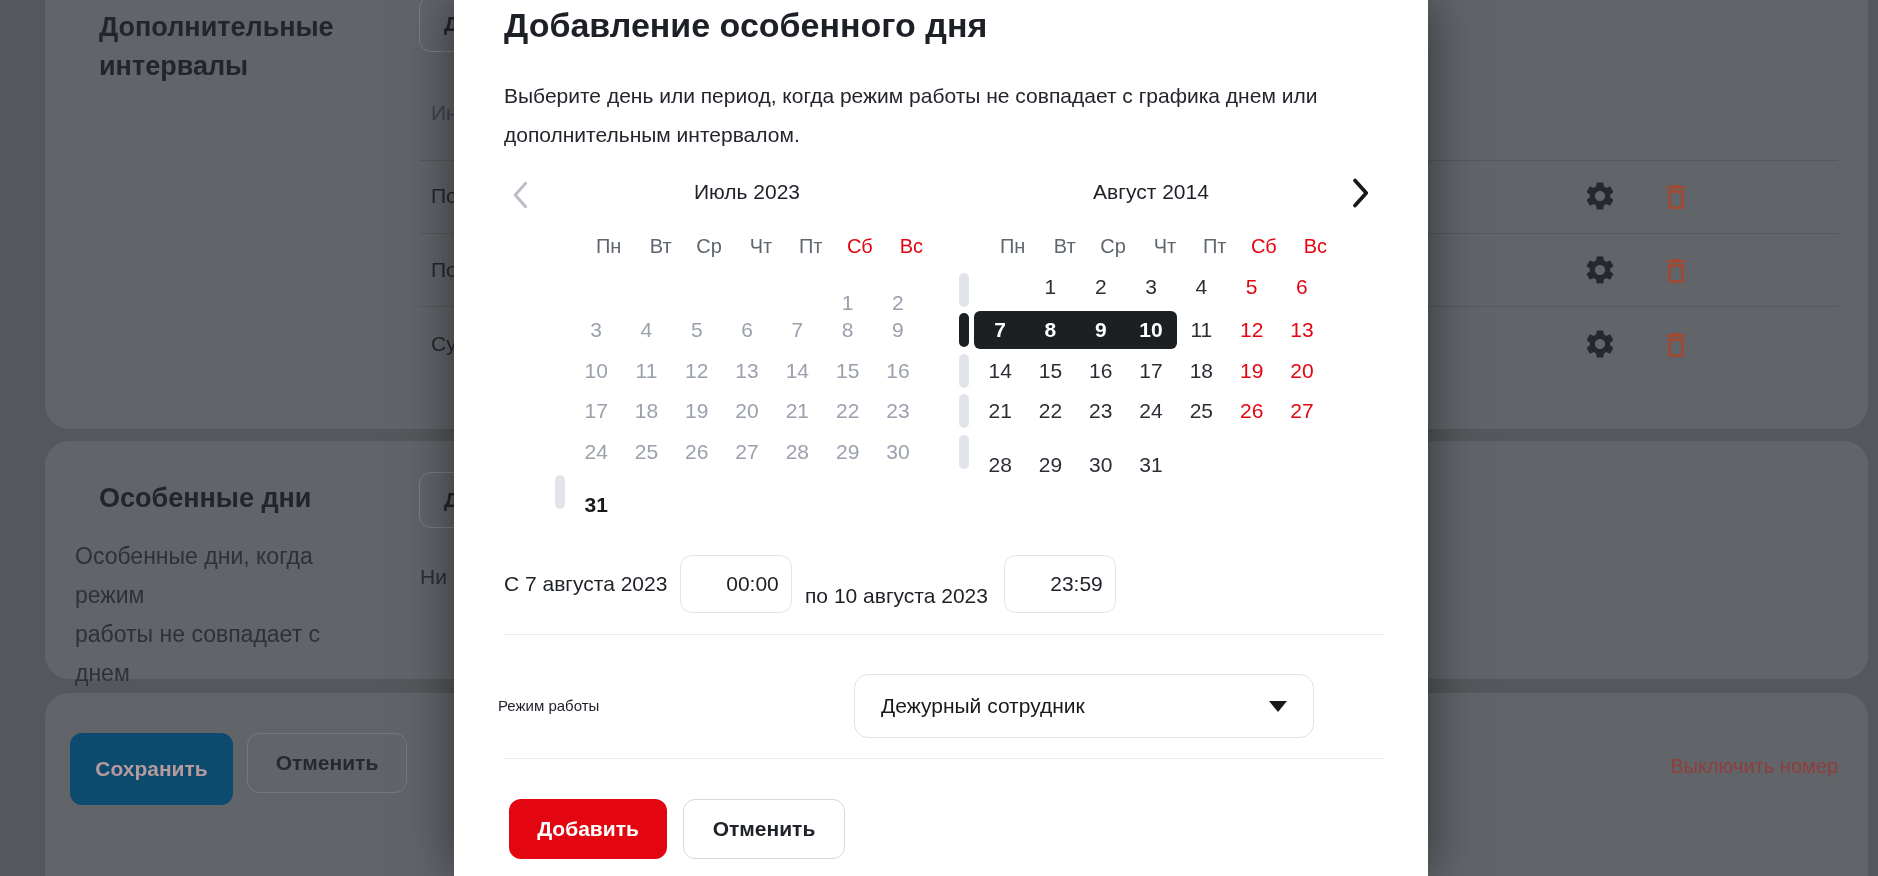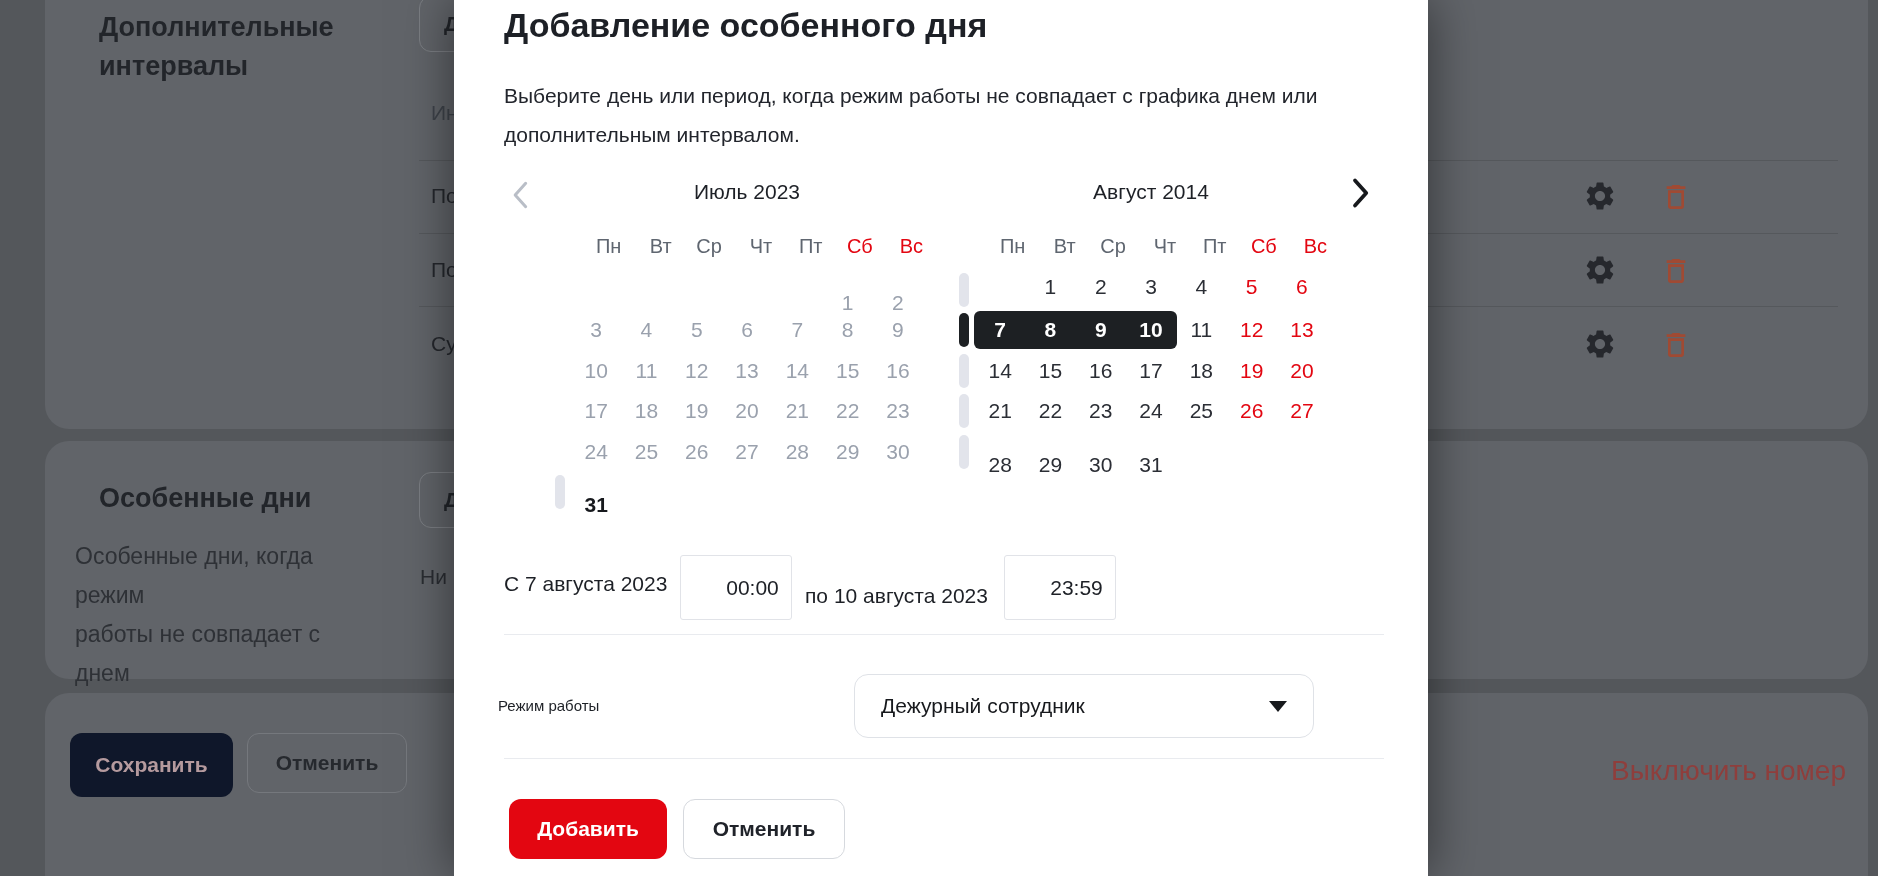--- a/index.html
+++ b/index.html
@@ -17,27 +17,27 @@
   .bg-p{position:absolute;left:30px;font-size:23px;line-height:39px;color:#2e3136;white-space:pre-line;}
   .bg-add-btn{position:absolute;left:374px;width:176px;height:56px;border:1.5px solid #7b7e83;
               border-radius:12px;box-sizing:border-box;font-size:21px;font-weight:700;color:#22252a;
               display:flex;align-items:center;padding-left:24px;background:transparent;}
   .bg-table-header{position:absolute;left:386px;font-size:21px;color:#3e434a;}
   .bg-row-frag{position:absolute;left:386px;font-size:21px;color:#24272c;}
   .bg-divider{position:absolute;left:374px;width:1419px;height:1px;background:#55585c;}
   .row-icon{position:absolute;}
   .bg-empty-frag{position:absolute;left:375px;font-size:21px;color:#2a2d32;}
 
-  .save-btn{position:absolute;left:25px;top:40px;width:163px;height:64px;border-radius:12px;
-            background:#0f172a;color:#b59a9e;font-size:21px;font-weight:700;
+  .save-btn{position:absolute;left:25px;top:40px;width:163px;height:72px;border-radius:12px;
+            background:#0c4a6e;color:#b59a9e;font-size:21px;font-weight:700;
             display:flex;align-items:center;justify-content:center;}
   .cancel-btn-bg{position:absolute;left:202px;top:40px;width:160px;height:60px;border-radius:12px;
             border:1.5px solid #75787d;box-sizing:border-box;color:#26292e;font-size:21px;font-weight:700;
             display:flex;align-items:center;justify-content:center;}
-  .disable-link{position:absolute;right:22px;top:62px;font-size:28px;color:#8f3e3c;}
+  .disable-link{position:absolute;right:30px;top:62px;font-size:20px;color:#8f3e3c;}
 
   
   .modal{position:absolute;left:454px;top:0;width:974px;height:876px;background:#ffffff;
          box-shadow:0 0 48px rgba(0,0,0,.5);z-index:10;}
   .modal-title{position:absolute;left:50px;top:6px;font-size:34px;font-weight:700;color:#1d2026;}
   .modal-subtitle{position:absolute;left:50px;top:76px;width:870px;font-size:21px;line-height:39px;
                   color:#22252c;white-space:pre-line;}
 
   .nav-arrow{position:absolute;cursor:pointer;}
   #prev-arrow{left:53px;top:178px;}
@@ -58,21 +58,21 @@
   .s-str{color:#17191d;font-weight:700;}
   .s-nrm{color:#2b2e35;}
   .s-wknd{color:#e30611;}
   .s-sel{color:#ffffff;font-weight:700;}
   .sel-rect{position:absolute;height:38px;background:#1d2023;border-radius:6px;z-index:1;}
   .week-pill{position:absolute;left:-16px;width:10px;height:34px;border-radius:5px;
              background:#e2e4eb;z-index:1;cursor:pointer;}
   .week-pill.sel{background:#1d2023;}
 
   .range-label{position:absolute;font-size:21px;color:#1d2026;}
-  .time-box{position:absolute;width:112px;height:65px;border:1.5px solid #e1e3e8;border-radius:3px;
+  .time-box{position:absolute;width:112px;height:58px;border:1.5px solid #e1e3e8;border-radius:12px;
             box-sizing:border-box;display:flex;align-items:center;justify-content:center;
             font-size:21px;color:#1d2026;padding-left:33px;}
   .m-divider{position:absolute;left:50px;width:880px;height:1px;background:#e9ebef;}
 
   .mode-label{position:absolute;left:44px;top:697px;font-size:15px;color:#1d2026;}
   .dropdown{position:absolute;left:400px;top:674px;width:460px;height:64px;border:1.5px solid #dfe2e7;
             border-radius:14px;box-sizing:border-box;display:flex;align-items:center;
             justify-content:space-between;padding:0 26px;font-size:21px;color:#17191d;cursor:pointer;}
   .caret-down{width:0;height:0;border-left:9px solid transparent;border-right:9px solid transparent;
               border-top:11px solid #17191d;}

